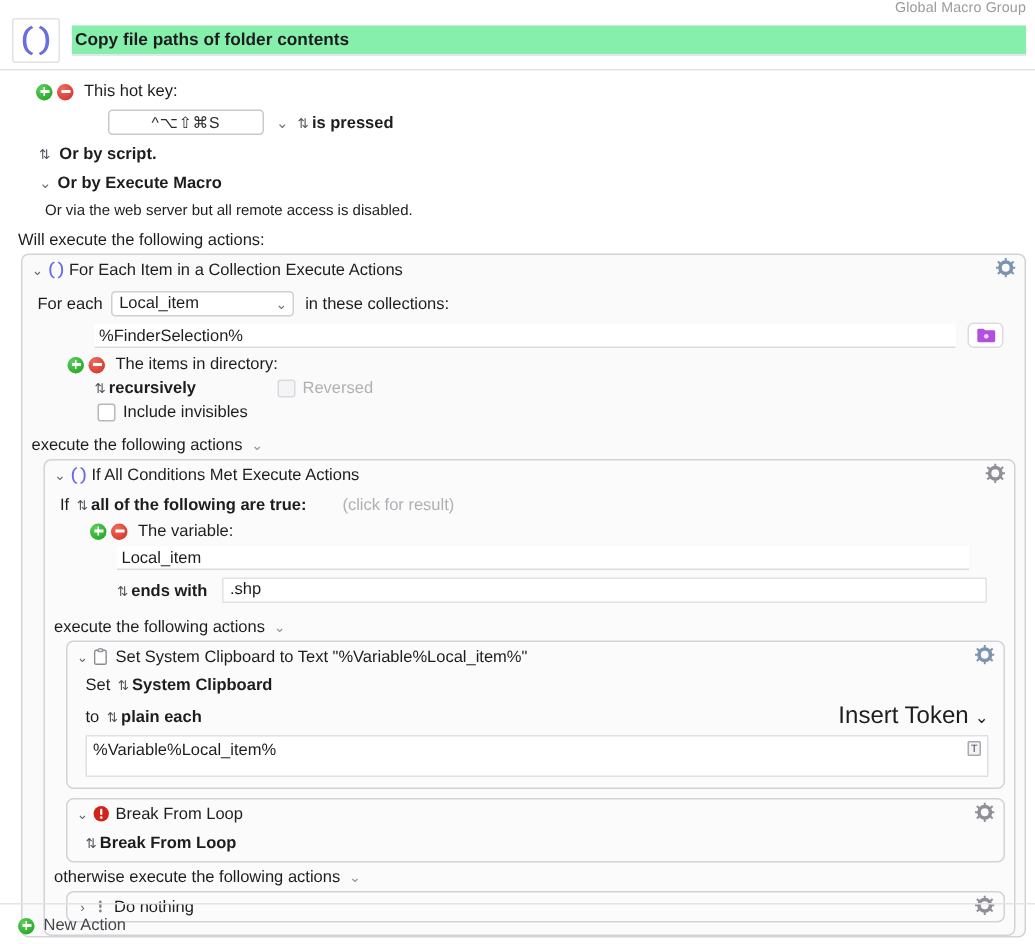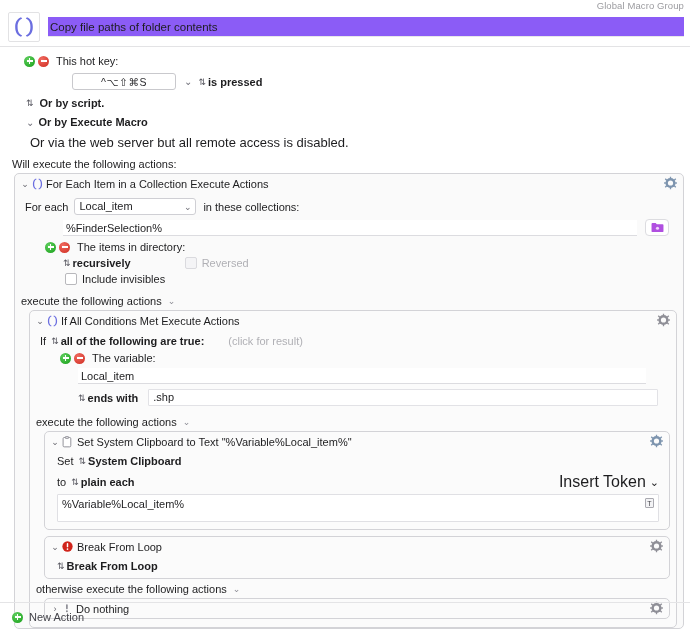--- a/index.html
+++ b/index.html
@@ -39,21 +39,22 @@
   .title-field {
     margin-left: 8px;
     flex: 1 1 auto;
     height: 20px;
     line-height: 20px;
     font-size: 11.5px;
     color: #1d1d1f;
     border: none;
     border-bottom: 1px solid #e7e7ea;
     padding-left: 2px;
-    background: #8b5cf6;
+    background: #86efac;
+    font-weight: bold;
   }
 
   .sep-line { height:1px; background:#e3e3e5; margin: 3px 0 0 0; }
 
   
   .trig { padding: 4px 0 0 8px; }
   .row { display: flex; align-items: center; }
   .chk {
     width: 12px; height: 12px;
     border: 1px solid #b8b8bc; border-radius: 2px;
@@ -97,21 +98,21 @@
     font-size:10.5px; letter-spacing: .5px;
     color:#2b2b2e;
   }
   .hotkey-line { margin: 6px 0 0 16px; display:flex; align-items:center; }
   .chev { color:#70707a; font-size:10px; margin: 0 6px 0 8px; }
   .stepper { color:#55555e; font-size:9px; margin-right: 3px; letter-spacing:-1px; }
   .sm-bold { font-size:11px; font-weight:bold; color:#1d1d1f; }
 
   .orline { margin: 7px 0 0 18px; display:flex; align-items:center; }
   .orline .sm-bold { margin-left: 4px; }
-  .plain-note { margin: 7px 0 0 22px; font-size: 13px; }
+  .plain-note { margin: 7px 0 0 22px; font-size: 10px; }
   .will-exec { margin: 8px 0 3px 4px; font-size: 11px; }
 
   
   .panel {
     border: 1px solid #d3d3d7;
     border-radius: 5px;
     background: #fbfbfb;
     position: relative;
   }
   .panel-outer { margin: 0 6px 0 14px; background:#fafafa; }

